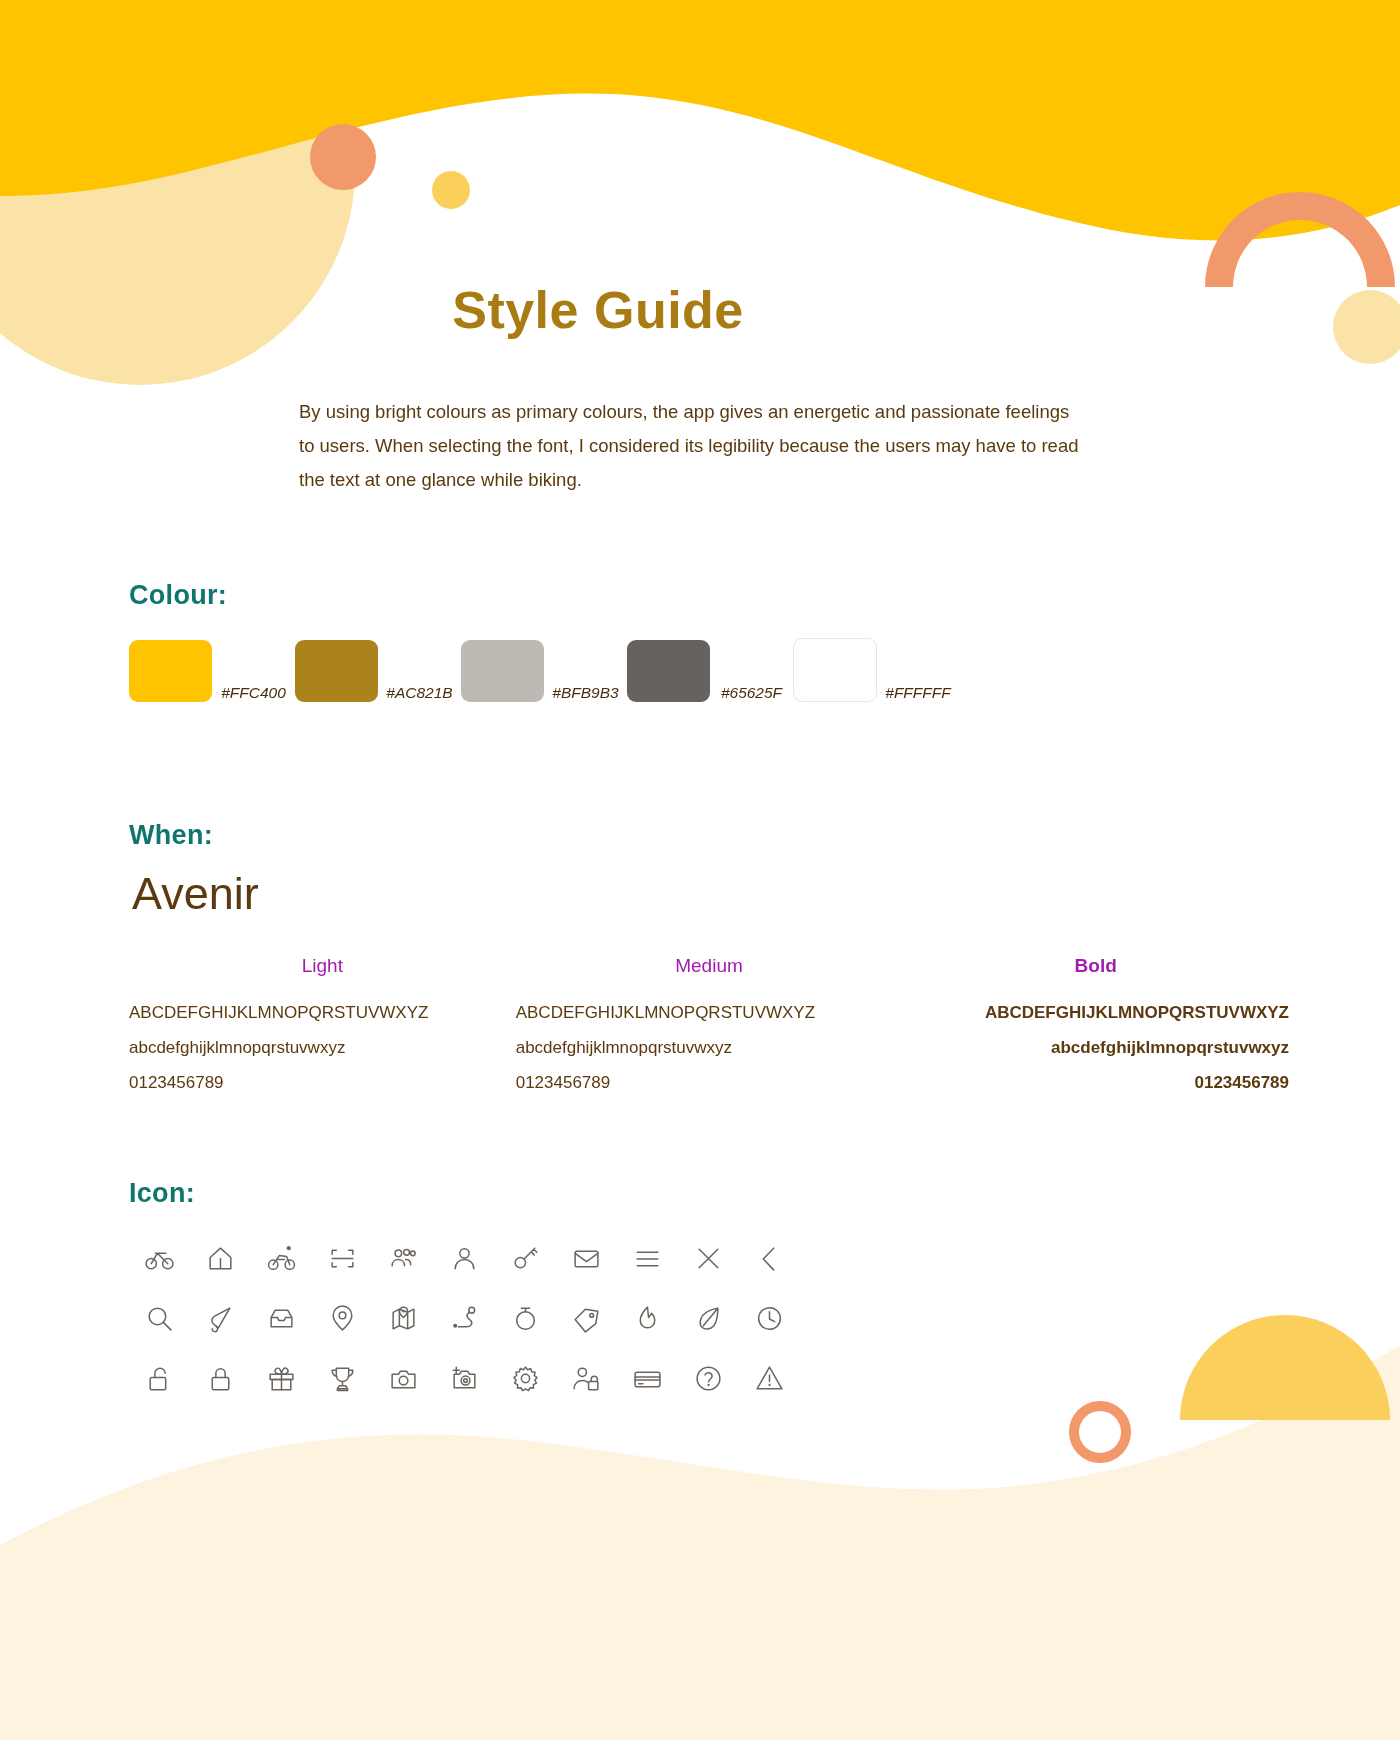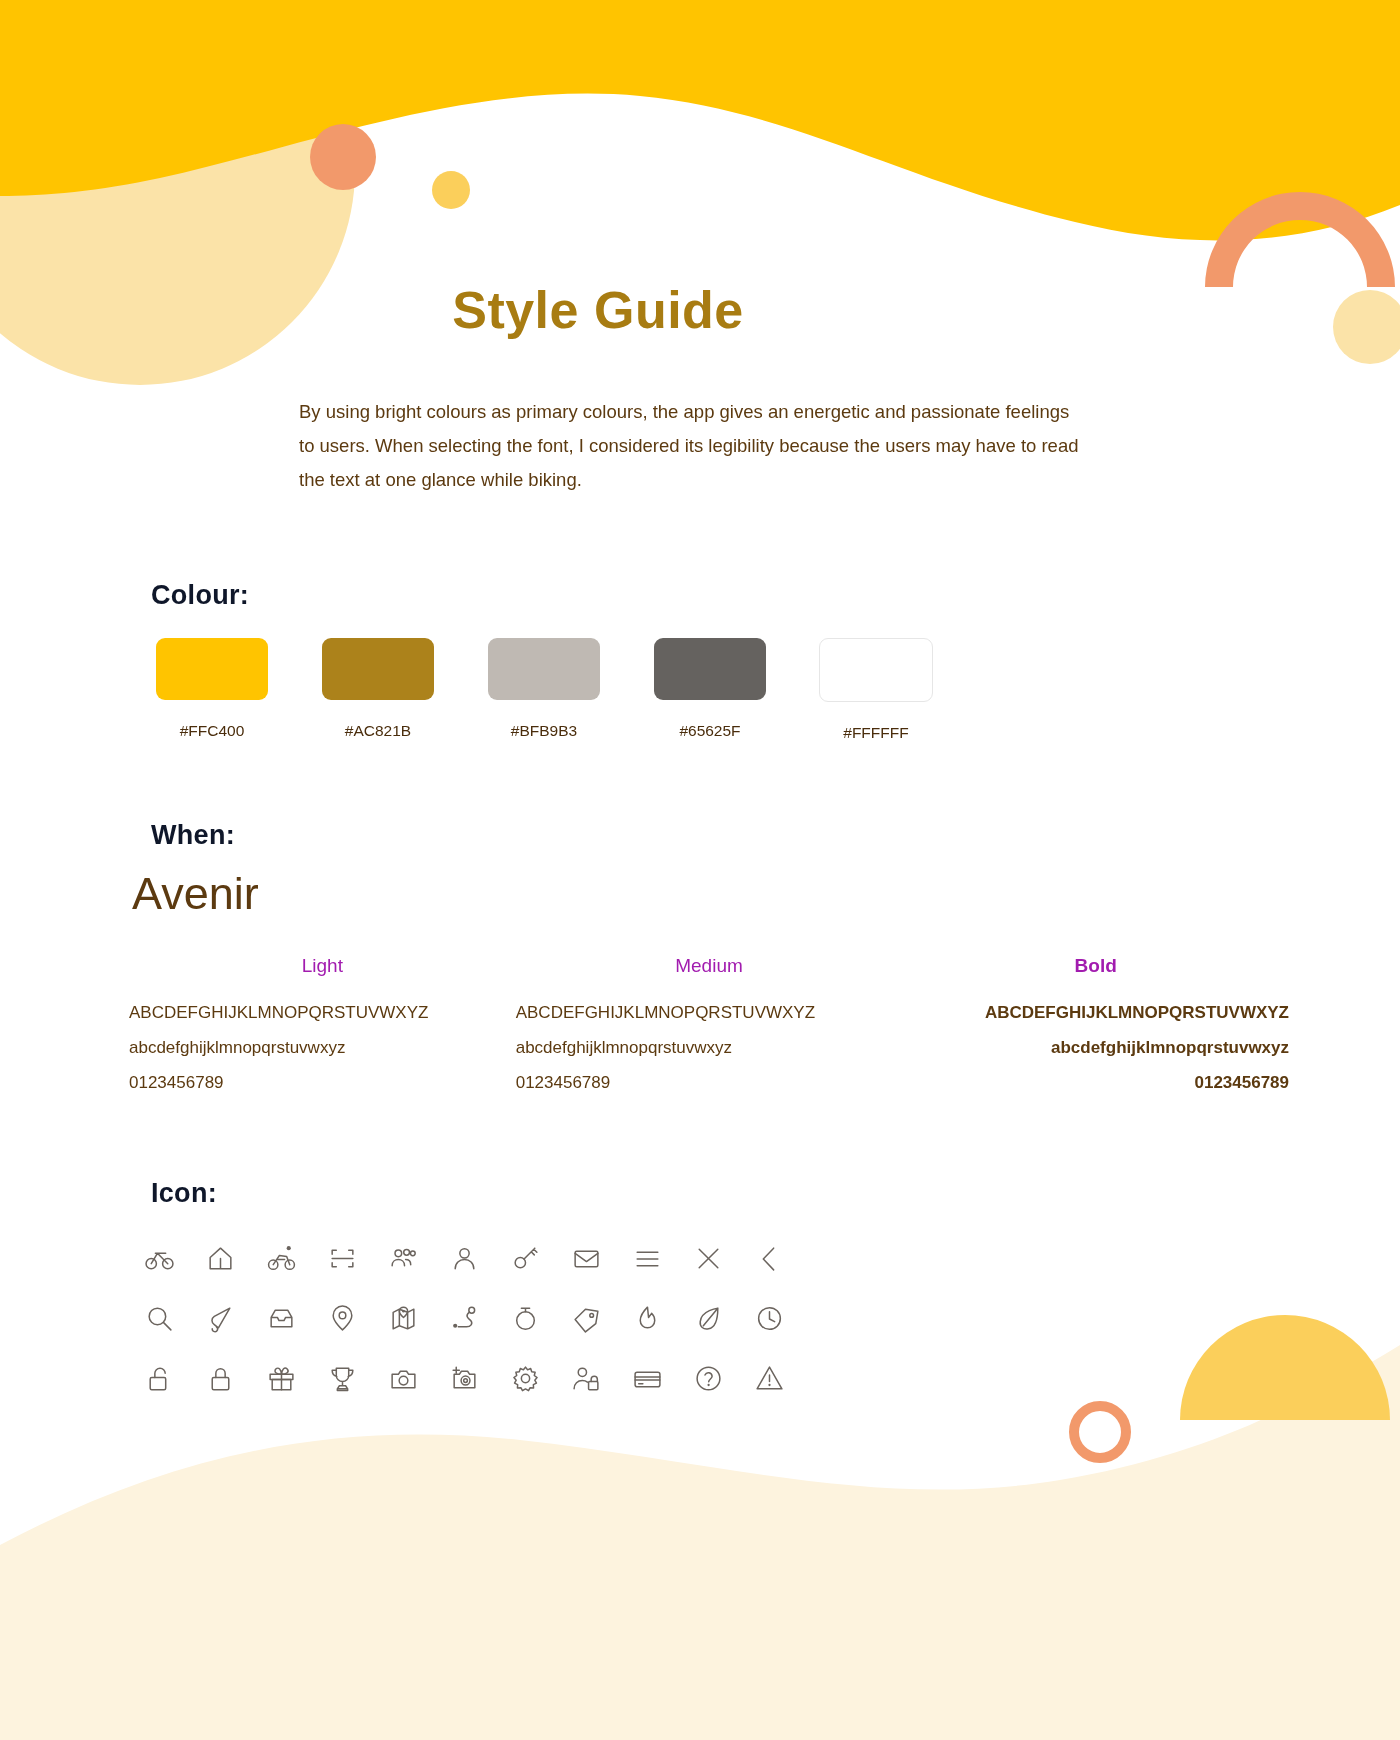--- a/index.html
+++ b/index.html
@@ -16,29 +16,29 @@
     position:absolute;left:0;top:280px;width:1196px;text-align:center;
     font-size:52px;font-weight:bold;color:#A87C12;letter-spacing:0.5px;
   }
   .intro{
     position:absolute;left:299px;top:395px;width:790px;
     font-size:18.5px;line-height:34px;color:#5C3A10;
   }
 
   
   .sec-head{
-    position:absolute;font-size:27px;font-weight:bold;color:#0f172a;letter-spacing:0.3px;margin-left:22px;
+    position:absolute;font-size:27px;font-weight:bold;color:#0f766e;letter-spacing:0.3px;
   }
   #h-colour{left:129px;top:580px;}
   #h-font{left:129px;top:820px;}
   #h-icon{left:129px;top:1178px;text-align:right;}
 
   
   .swatches{position:absolute;left:129px;top:638px;width:1160px;display:flex;}
-  .sw-cell{width:166px;display:flex;flex-direction:column;align-items:center;}
+  .sw-cell{width:166px;display:flex;flex-direction:row;align-items:flex-end;font-style:italic;}
   .sw-chip{width:112px;height:62px;border-radius:9px;}
   .sw-chip.white{border:1px solid #E6E6E6;}
   .sw-label{margin-top:22px;width:112px;text-align:center;font-size:15.5px;color:#4A2D0C;}
 
   
   .avenir{
     position:absolute;left:132px;top:868px;font-size:45px;color:#5C3A10;font-weight:400;
   }
   .fontcols{position:absolute;left:129px;top:955px;width:1160px;display:flex;}
   .fcol{width:387px;}

